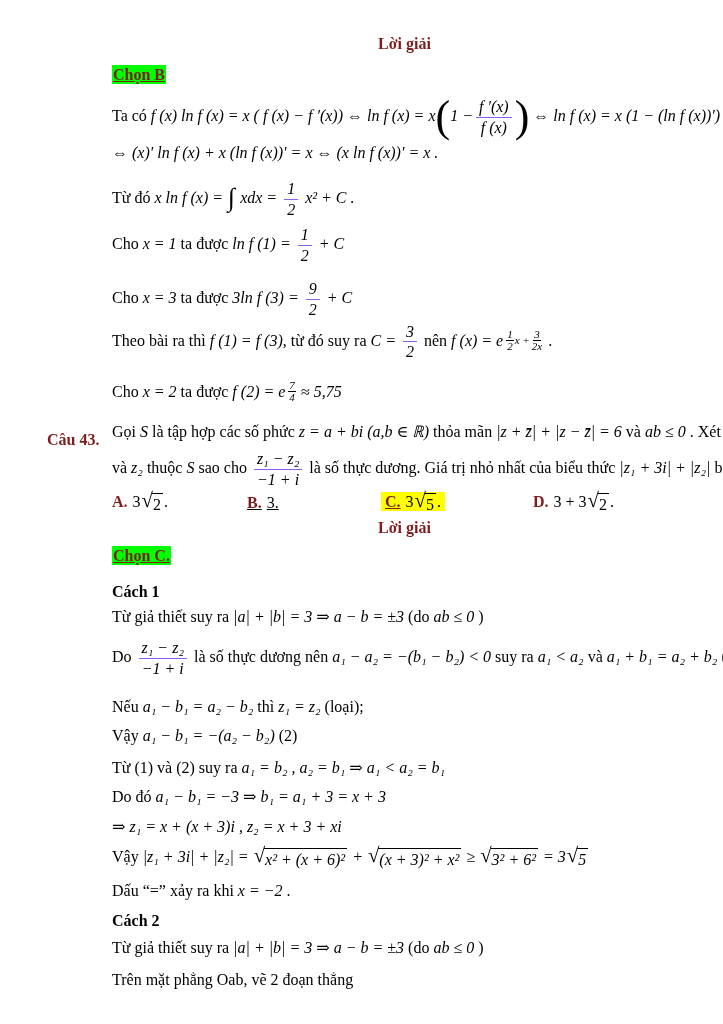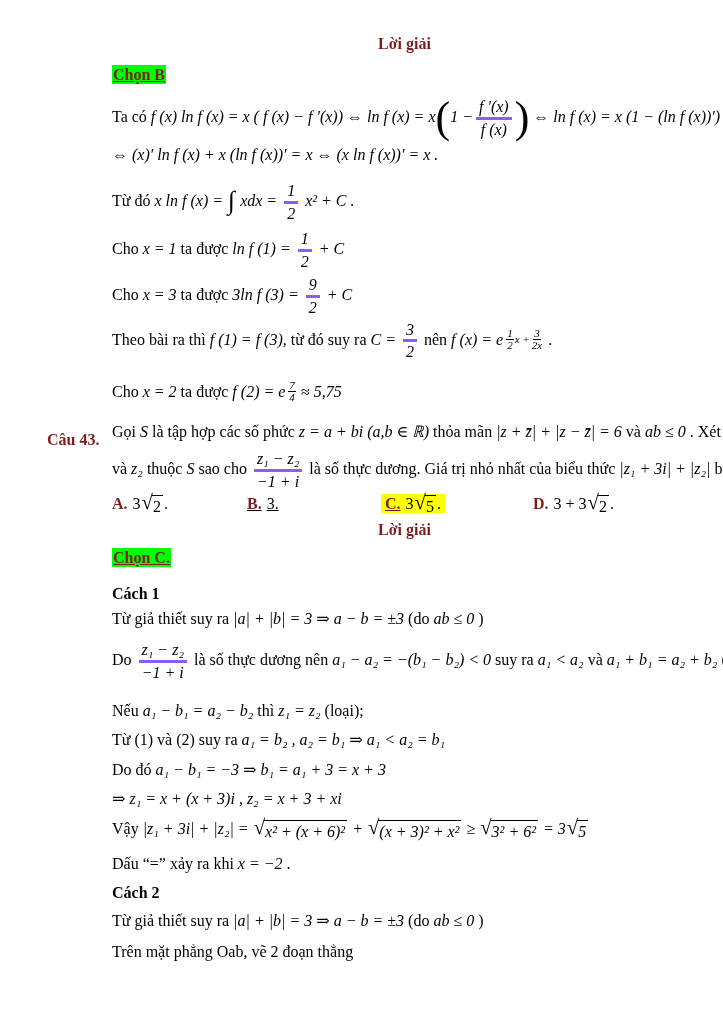--- a/index.html
+++ b/index.html
@@ -12,39 +12,39 @@
   .b{font-weight:bold;}
   .it{font-style:italic;}
   .up{font-style:normal;}
   .blue{color:#7f1d1d;}
   .ul{text-decoration:underline;}
   .hl-green{background:#00ff00;padding:1px 1px;}
   .hl-yellow{background:#ffff00;padding:1px 4px;}
   
   .frac{display:inline-flex;flex-direction:column;align-items:center;
         vertical-align:middle;margin:0 3px;font-style:italic;line-height:1.1;}
-  .frac .fn{border-bottom:3px solid #8b5cf6;padding:0 3px 1px 3px;}
+  .frac .fn{border-bottom:1px solid #8b5cf6;padding:0 3px 1px 3px;}
   .frac .fd{padding:1px 3px 0 3px;}
   
   .mexp{display:inline-flex;align-items:center;position:relative;top:-0.70em;
         font-size:11px;margin-left:2px;font-style:italic;}
   .mexp .frac{margin:0 1px;line-height:1;}
   .mexp .fn{padding:0 1px;border-bottom:1px solid #000;}
   .mexp .fd{padding:0 1px;}
   
   .sqrt{display:inline-flex;align-items:flex-start;vertical-align:-3px;margin:0 1px;}
   .sqrt .rs{font-size:1.30em;line-height:1;font-style:normal;position:relative;top:-3px;}
   .sqrt .rc{border-top:1px solid #000;padding:0 2px 0 1px;margin-left:-1px;}
   
   .bigp{font-size:44px;line-height:0;vertical-align:middle;font-style:normal;}
   .int{font-size:26px;vertical-align:middle;font-style:normal;margin:0 1px;position:relative;top:-2px;}
   
   .qblock{position:relative;}
   .qnum{position:absolute;left:-65px;top:8px;}
-  .opts{display:flex;}
+  .opts{display:flex;align-items:center;}
   .opt{display:inline-block;}
   .opt .sp{display:inline-block;width:5px;}
   .w1{width:135px;} .w2{width:134px;text-decoration:underline;} .w3{width:152px;}
 </style>
 </head>
 <body>
 
 <div class="page">
 
   <div class="line center" style="margin-bottom:9px">
@@ -66,21 +66,21 @@
     <span class="it">⇔ (x)′ ln f (x) + x (ln f (x))′ = x ⇔ (x ln f (x))′ = x .</span>
   </div>
 
   <div class="line" style="margin-bottom:8px">
     <span class="up">Từ đó  </span><span class="it">x ln f (x) = </span><span class="int">∫</span><span class="it"> xdx = </span><span class="frac">
         <span class="fn">1</span>
         <span class="fd">2</span>
       </span><span class="it"> x² + C .</span>
   </div>
 
-  <div class="line" style="margin-bottom:6px">
+  <div class="line" style="margin-bottom:16px">
     <span class="up">Cho </span><span class="it">x = 1</span><span class="up"> ta được  </span><span class="it">ln f (1) = </span><span class="frac">
         <span class="fn">1</span>
         <span class="fd">2</span>
       </span><span class="it"> + C</span>
   </div>
 
   <div class="line" style="margin-bottom:4px">
     <span class="up">Cho </span><span class="it">x = 3</span><span class="up"> ta được  </span><span class="it">3ln f (3) = </span><span class="frac">
         <span class="fn">9</span>
         <span class="fd">2</span>
@@ -161,20 +161,23 @@
     <span class="up">Do </span><span class="frac">
         <span class="fn">z₁ − z₂</span>
         <span class="fd">−1 + i</span>
       </span><span class="up"> là số thực dương nên </span><span class="it">a₁ − a₂ = −(b₁ − b₂) &lt; 0</span><span class="up"> suy ra </span><span class="it">a₁ &lt; a₂</span><span class="up"> và </span><span class="it">a₁ + b₁ = a₂ + b₂</span><span class="up"> (1)</span>
   </div>
 
   <div class="line" style="margin-bottom:8px">
     <span class="up">Nếu </span><span class="it">a₁ − b₁ = a₂ − b₂</span><span class="up"> thì </span><span class="it">z₁ = z₂</span><span class="up"> (loại);</span>
   </div>
 
+  <div class="line" style="margin-bottom:10px">
+    <span class="up">Vậy </span><span class="it">a₁ − b₁ = −(a₂ − b₂)</span><span class="up">  (2)</span>
+  </div>
 
   <div class="line" style="margin-bottom:8px">
     <span class="up">Từ (1) và (2) suy ra </span><span class="it">a₁ = b₂ , a₂ = b₁ ⇒ a₁ &lt; a₂ = b₁</span>
   </div>
 
   <div class="line" style="margin-bottom:8px">
     <span class="up">Do đó </span><span class="it">a₁ − b₁ = −3 ⇒ b₁ = a₁ + 3 = x + 3</span>
   </div>
 
   <div class="line" style="margin-bottom:8px">

